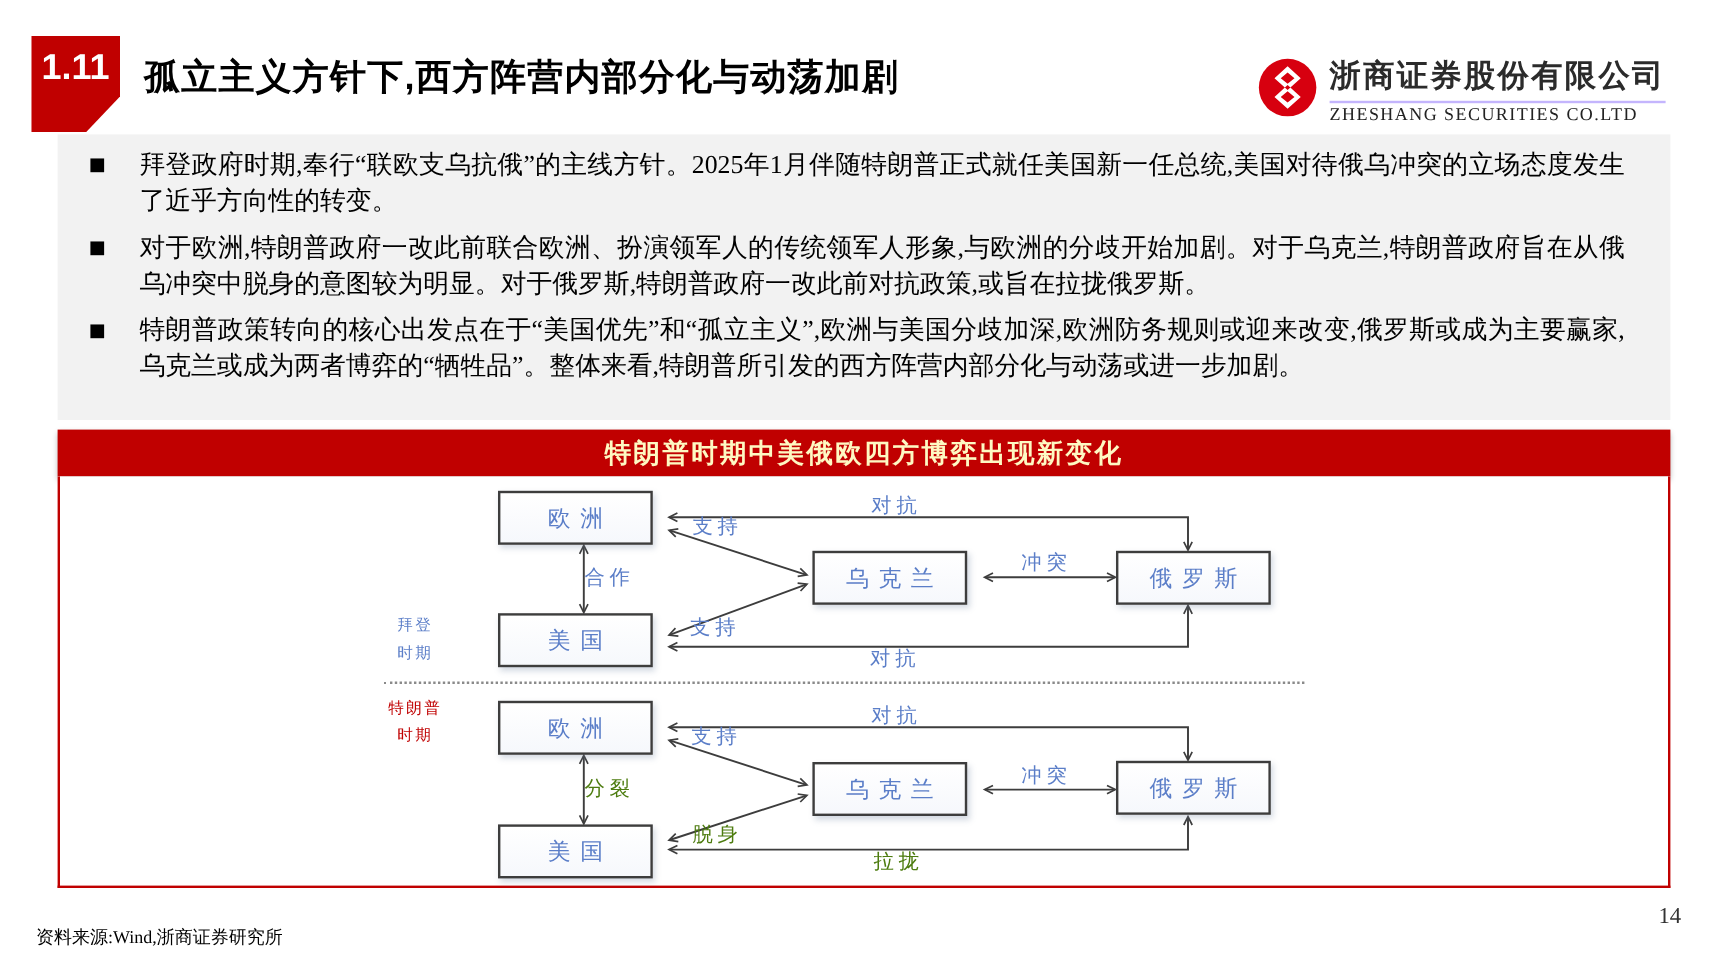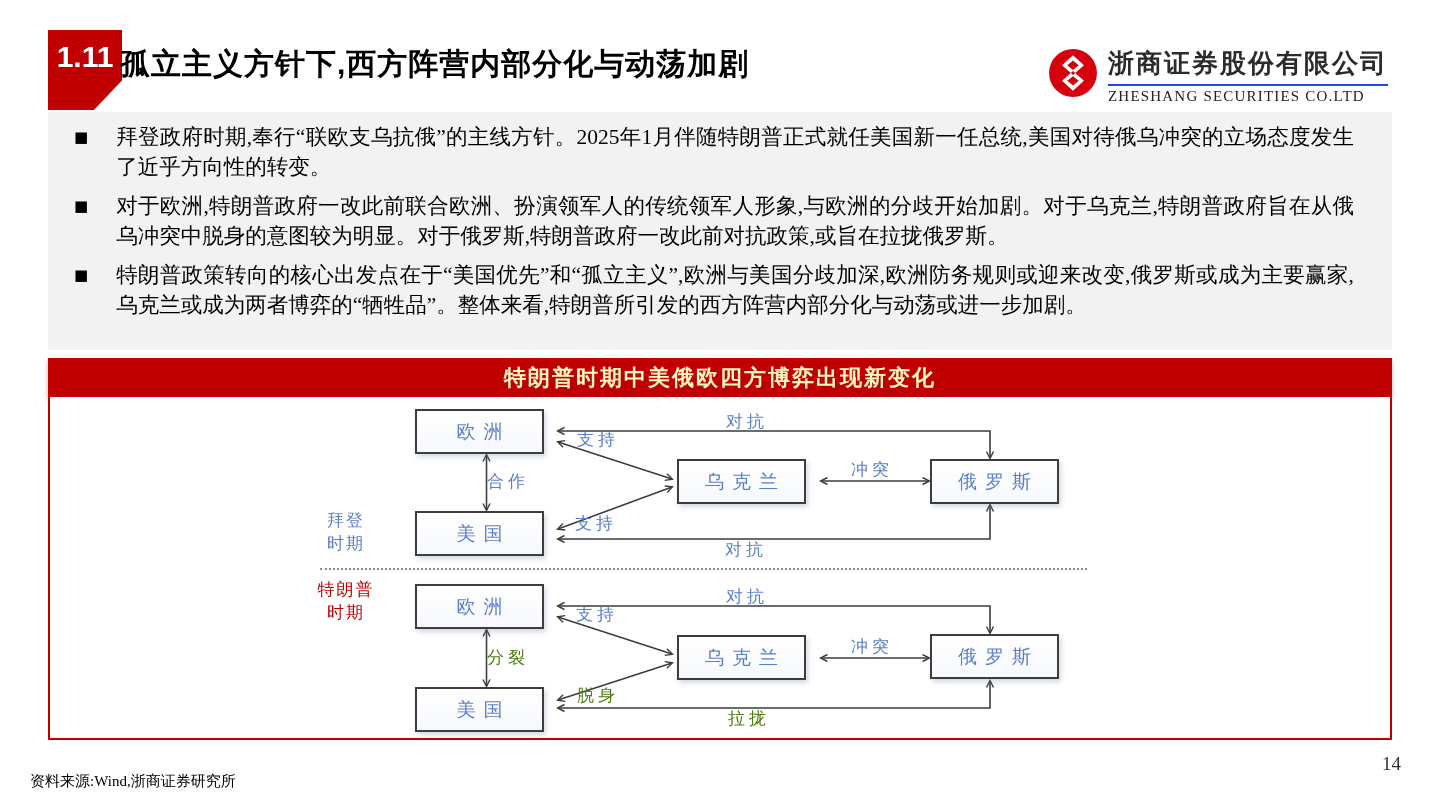--- a/index.html
+++ b/index.html
@@ -1,35 +1,35 @@
 <!DOCTYPE html>
 <html><head>
 <meta charset="utf-8">
 <style>
   * { margin:0; padding:0; box-sizing:border-box; }
   html,body { width:1440px; height:810px; background:#ffffff; overflow:hidden;
               font-family:"Liberation Serif","DejaVu Serif",serif; }
   .slide { position:relative; width:1440px; height:810px; background:#fff; }
 
   
-  .section-tab { position:absolute; left:48px; top:30px; width:74px; height:80px;
+  .section-tab { position:absolute; left:26px; top:30px; width:74px; height:80px;
                  background:#C00000;
                  clip-path:polygon(0 0,100% 0,100% 63%,62% 100%,0 100%); }
   .section-tab span { display:block; text-align:center; margin-top:10px;
                  color:#fff; font-family:"Liberation Sans",sans-serif;
                  font-weight:bold; font-size:30px; }
   .page-title { position:absolute; left:120px; top:44px; color:#000;
                 font-family:"Liberation Sans",sans-serif; font-weight:bold;
                 font-size:30px; letter-spacing:1px; white-space:nowrap; }
 
   .logo { position:absolute; right:52px; top:46px; display:flex; align-items:flex-start; }
   .logo-mark { width:50px; height:50px; margin-right:10px; margin-top:2px; }
   .logo-text .cn { font-size:26px; font-weight:bold; color:#2b2b2b;
                    letter-spacing:2px; white-space:nowrap;
-                   border-bottom:2px solid #1d4ed8; padding-bottom:3px; }
+                   border-bottom:2px solid #c4b5fd; padding-bottom:3px; }
   .logo-text .en { font-size:15px; color:#222; letter-spacing:1.2px; margin-top:2px; }
 
   
   .bullet-panel { position:absolute; left:48px; top:112px; width:1344px; height:238px;
                   background:#F2F2F2; padding:10px 38px 8px 26px; }
   .bullet-item { display:flex; margin-bottom:9px; }
   .bullet-marker { flex:0 0 auto; font-size:15px; line-height:30px; color:#000;
                    margin-right:28px; font-family:"DejaVu Sans",sans-serif; }
   .bullet-text { font-size:21.5px; line-height:30px; color:#000; text-align:justify; }
 
@@ -47,21 +47,21 @@
   .node { position:absolute; width:129px; height:45px;
           border:2px solid #3d3d3d; background:linear-gradient(#ffffff,#f6f8fc);
           box-shadow:2px 3px 5px rgba(110,130,160,.30);
           display:flex; align-items:center; justify-content:center;
           color:#5B7EC8; font-size:19px; letter-spacing:8px; text-indent:8px; }
 
   .elabel { position:absolute; transform:translate(-50%,-50%); white-space:nowrap;
             font-size:17px; letter-spacing:4px; color:#5B7EC8; }
   .elabel.red { color:#4d7c0f; }
   .period { position:absolute; transform:translate(-50%,-50%); text-align:center;
-            font-size:17px; line-height:23px; letter-spacing:2px; color:#5B7EC8;
+            font-size:13px; line-height:23px; letter-spacing:2px; color:#5B7EC8;
             white-space:pre-line; }
   .period.red { color:#C00000; }
   .dotted-sep { position:absolute; left:270px; top:171px; width:767px; height:0;
                 border-top:2px dotted #8a8a8a; }
 
   
   .source-note { position:absolute; left:30px; top:772px; font-size:15px; color:#000; }
   .page-number { position:absolute; left:1382px; top:753px; font-size:19px; color:#333;
                  font-family:Liberation Serif, serif; }
 </style>

